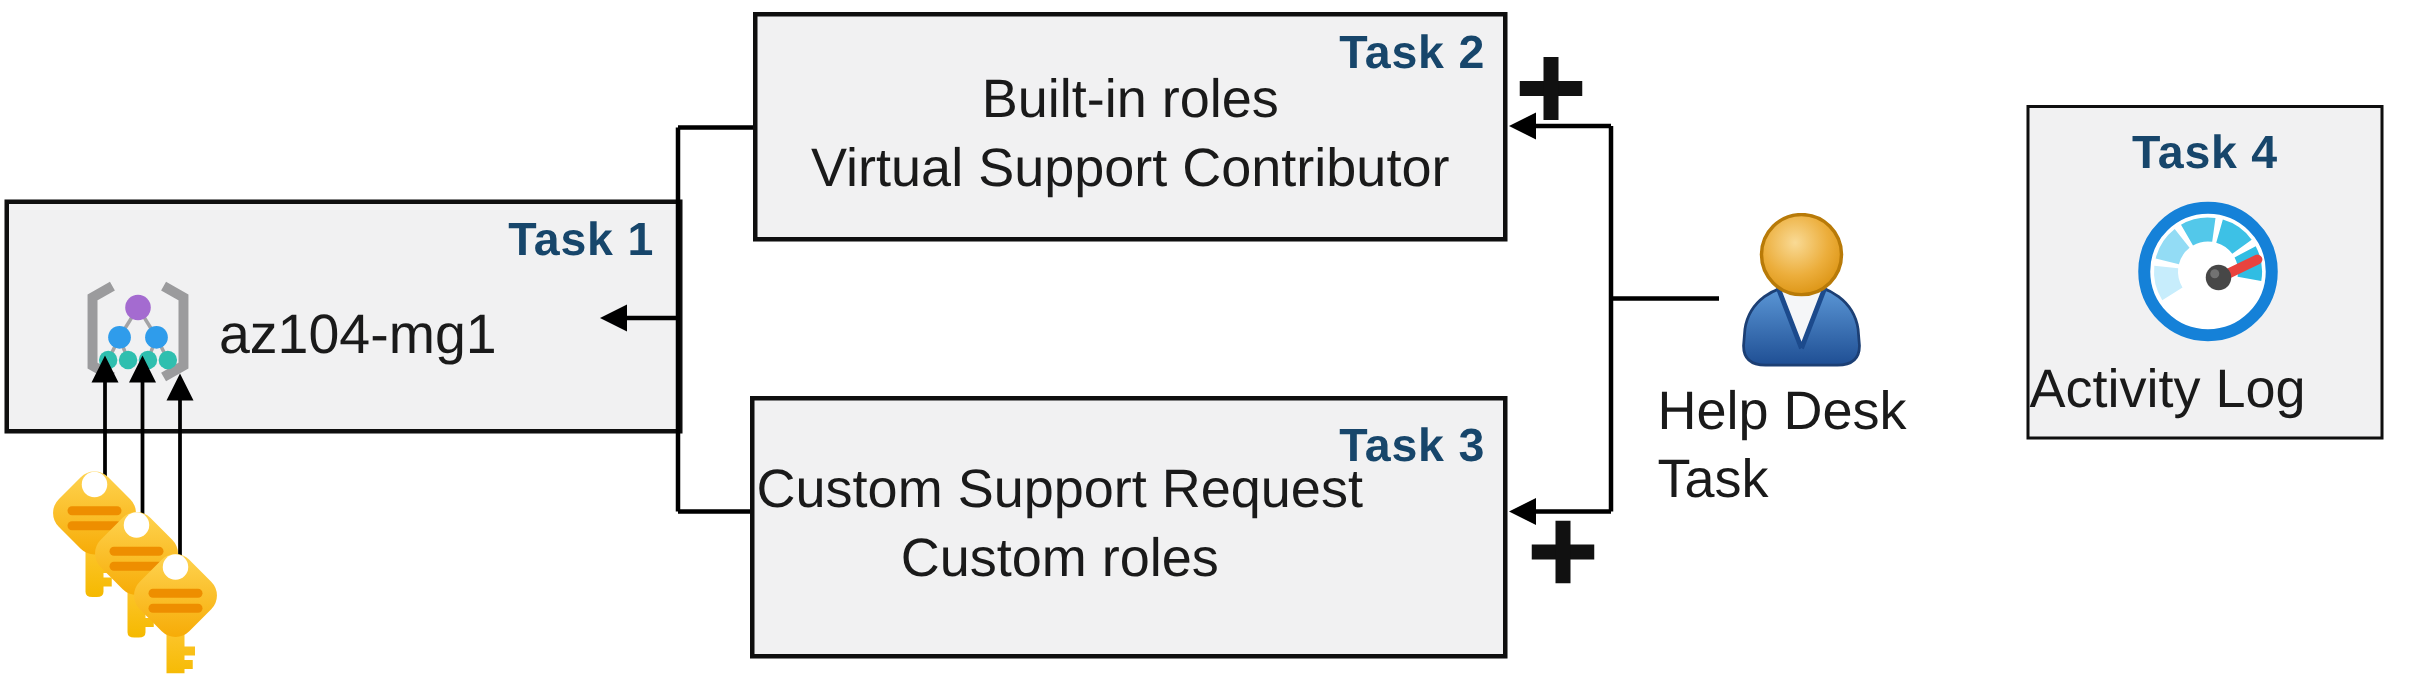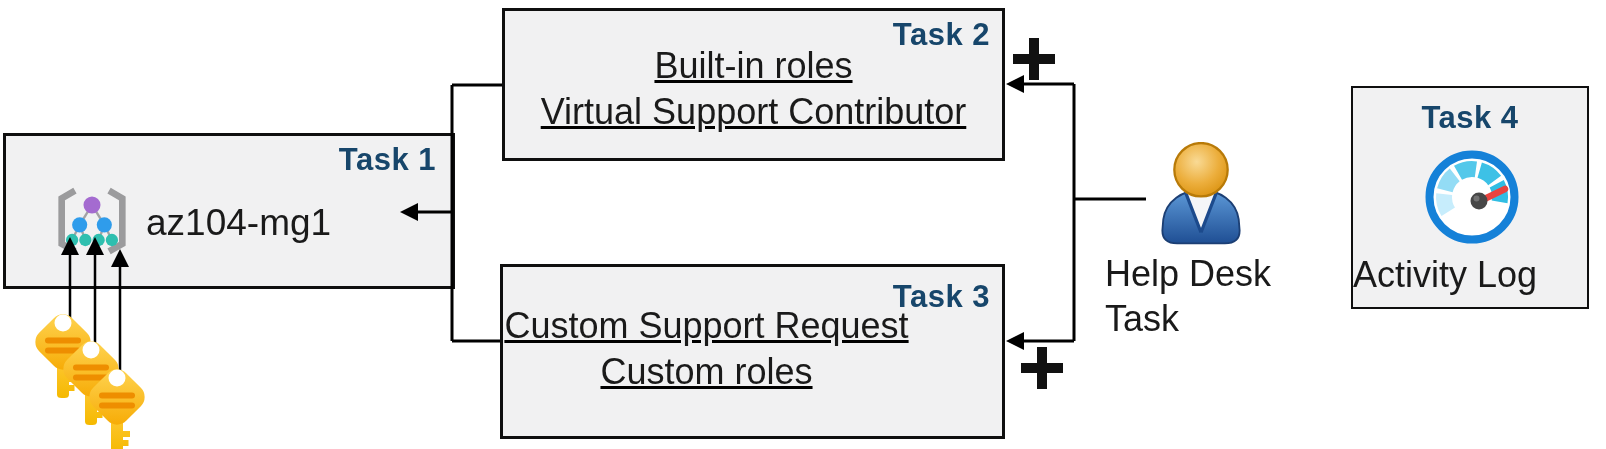--- a/index.html
+++ b/index.html
@@ -6,30 +6,30 @@
   .canvas{
     position:relative;width:1606px;height:449px;background:#FFFFFF;overflow:hidden;
     font-family:"Liberation Sans", sans-serif;
   }
   .box{
     position:absolute;background:#F1F1F2;border:3px solid #0F0F0F;box-sizing:border-box;
   }
   #task1{left:3px;top:133px;width:452px;height:156px;}
   #task2{left:502px;top:8px;width:503px;height:153px;}
   #task3{left:500px;top:264px;width:505px;height:175px;}
-  #task4{left:1351px;top:86px;width:238px;height:223px;border-width:2px;}
+  #task4{left:1351px;top:70px;width:238px;height:223px;border-width:2px;}
   .task-label{
     position:absolute;font-weight:700;font-size:31px;letter-spacing:.5px;color:#17466B;
     white-space:nowrap;
   }
   #task1 .task-label{right:16px;top:6px;}
   #task2 .task-label{right:12px;top:6px;}
   #task3 .task-label{right:12px;top:12px;}
   #task4 .task-label{left:0;right:0;top:12px;text-align:center;}
-  .box-lines{position:absolute;left:0;right:0;text-align:center;text-decoration:underline;}
+  .box-lines{position:absolute;left:0;right:0;text-align:center;}
   #task2 .box-lines{top:32px;}
   #task3 .box-lines{top:36px;transform:translateX(-46px);}
   .box-line{font-size:36px;line-height:46px;color:#1A1A1A;white-space:nowrap;}
   #task1 .mg-title{
     position:absolute;left:140px;top:66px;width:250px;
     font-size:37px;color:#1A1A1A;white-space:nowrap;
   }
   .mg-icon{position:absolute;left:50px;top:49px;}
   .gauge-icon{position:absolute;left:72px;top:62px;}
   #task4 .caption{

